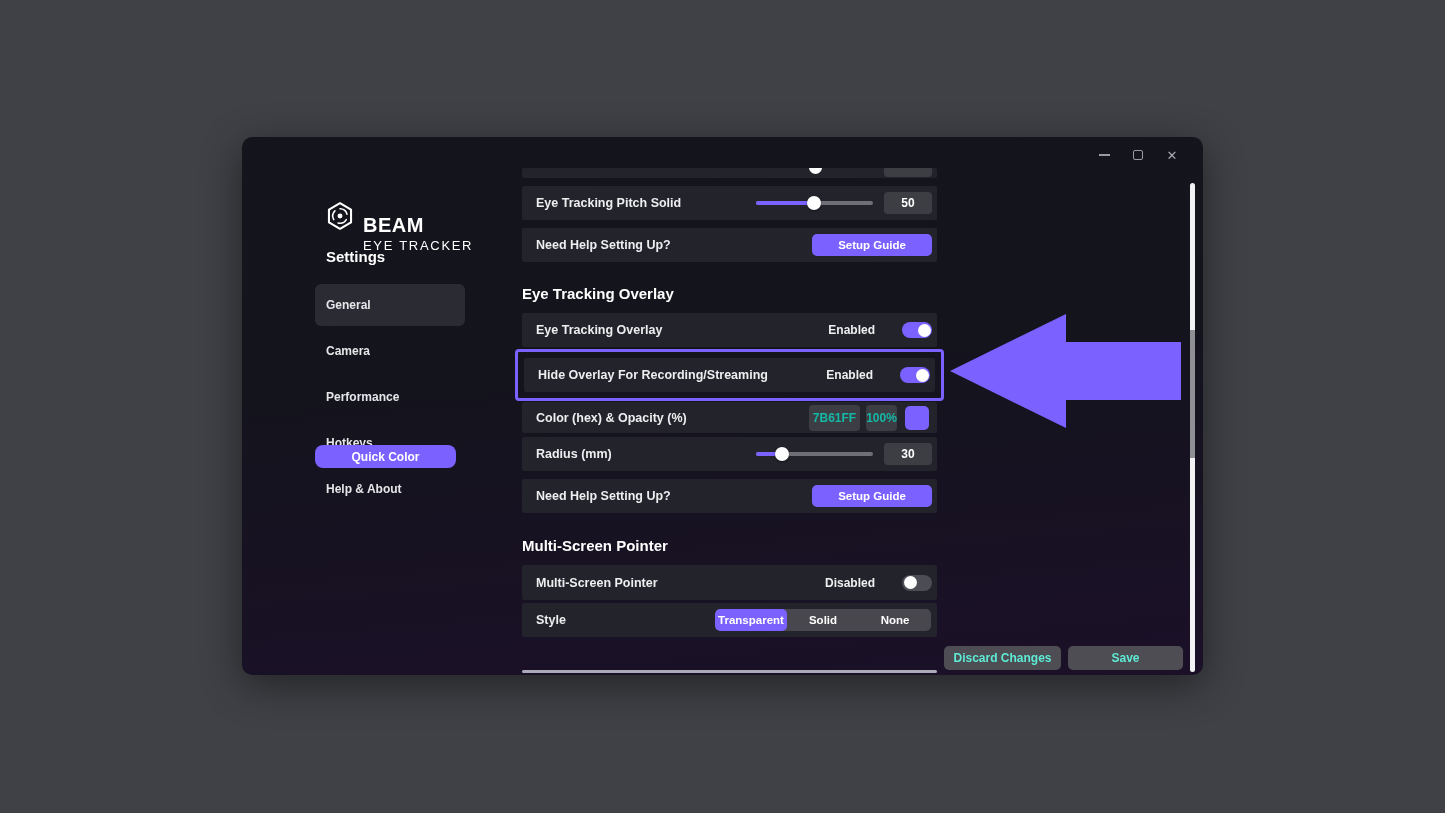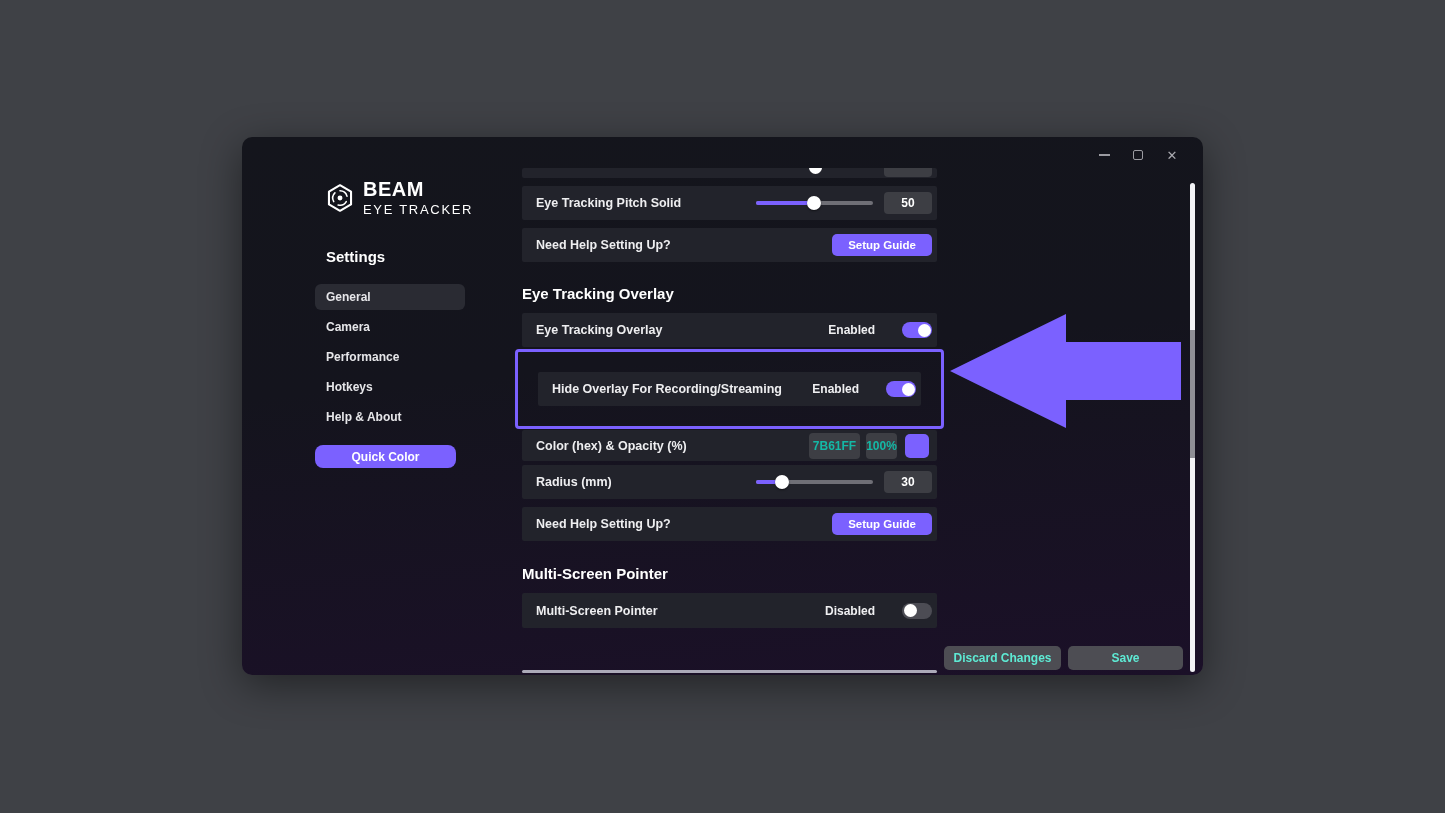--- a/index.html
+++ b/index.html
@@ -20,27 +20,27 @@
     overflow:hidden;
   }
   
   .titlebar-controls { position:absolute; top:4px; right:14px; display:flex; }
   .tb-btn { width:34px; height:28px; display:flex; align-items:center; justify-content:center; cursor:default; }
   .glyph-min { width:11px; height:2px; background:#9b9ba1; }
   .glyph-max { width:10px; height:10px; border:1.4px solid #9b9ba1; border-radius:2px; }
   .glyph-close { color:#a9a9af; font-size:13px; line-height:1; }
   
   .logo { position:absolute; left:83px; top:42px; display:flex; align-items:center; }
-  .logo-text { margin-left:8px; }
+  .logo-text { margin-left:8px;margin-top:36px; }
   .logo-name { font-size:20px; font-weight:bold; letter-spacing:.5px; color:#fff; line-height:1; }
   .logo-sub { font-size:13px; font-weight:normal; letter-spacing:1.7px; color:#fff; margin-top:3px; }
   .settings-heading { position:absolute; left:84px; top:111px; font-size:15px; font-weight:bold; color:#fff; }
   .nav { position:absolute; left:73px; top:147px; width:150px; }
   .nav-item {
-    height:26px; margin-bottom:4px; border-radius:6px;
+    height:42px; margin-bottom:4px; border-radius:6px;
     display:flex; align-items:center; padding-left:11px;
     font-size:12px; font-weight:600; color:#e6e6e9; cursor:default;
   }
   .nav-item.selected { background:#2a2b33; }
   .quick-setup {
     position:absolute; left:73px; top:308px; width:141px; height:23px;
     background:var(--accent); border-radius:8px; border:none;
     display:flex; align-items:center; justify-content:center;
     font-size:12px; font-weight:bold; color:#fff; cursor:default;
   }
@@ -73,28 +73,28 @@
   
   .state-label { font-size:12px; font-weight:600; color:#efeff1; margin-right:27px; }
   .toggle { width:30px; height:16px; border-radius:8px; position:relative; cursor:default; }
   .toggle.on  { background:var(--accent); }
   .toggle.off { background:#4c4c54; }
   .toggle .knob { position:absolute; top:1.5px; width:13px; height:13px; border-radius:50%; background:#fff; }
   .toggle.on  .knob { right:1.5px; }
   .toggle.off .knob { left:1.5px; }
   
   .setup-guide {
-    width:100px; height:22px; background:var(--accent); border:none; border-radius:5px;
+    width:120px; height:22px; background:var(--accent); border:none; border-radius:5px;
     font-size:11.5px; font-weight:bold; color:#fff; cursor:default;
     display:flex; align-items:center; justify-content:center;
   }
   
   .highlight-wrap {
     position:relative; left:-7px; width:429px; margin-top:2px;
-    border:3px solid var(--accent); border-radius:4px; padding:20px;
+    border:3px solid var(--accent); border-radius:4px; padding:6px;
     background:transparent;
   }
   
   .chip {
     height:26px; background:#3d3e44; border-radius:4px; border:none;
     display:flex; align-items:center; justify-content:center;
     font-size:12px; font-weight:bold; color:#14b8a6;
   }
   .chip.hex { width:51px; margin-right:6px; }
   .chip.pct { width:31px; margin-right:8px; }
@@ -263,20 +263,30 @@
       <span class="row-label">Multi-Screen Pointer</span>
       <div class="right">
         <span class="state-label">Disabled</span>
         <div class="toggle off">
             <div class="knob"></div>
           </div>
       </div>
     </div>
 
 
+    <div class="row" style="margin-top:3px;">
+      <span class="row-label">Style</span>
+      <div class="right">
+        <div class="segmented">
+          <div class="segment w72 selected">Transparent</div>
+          <div class="segment w72">Solid</div>
+          <div class="segment w72">None</div>
+        </div>
+      </div>
+    </div>
 
   </div>
 
   <div class="v-scrollbar">
     <div class="v-thumb"></div>
   </div>
   <div class="h-scrollbar"></div>
 
   <svg class="arrow-svg" viewBox="0 0 961 538">
     <polygon points="708,234 824,177 824,205 939,205 939,263 824,263 824,291" fill="#7B61FF"></polygon>

